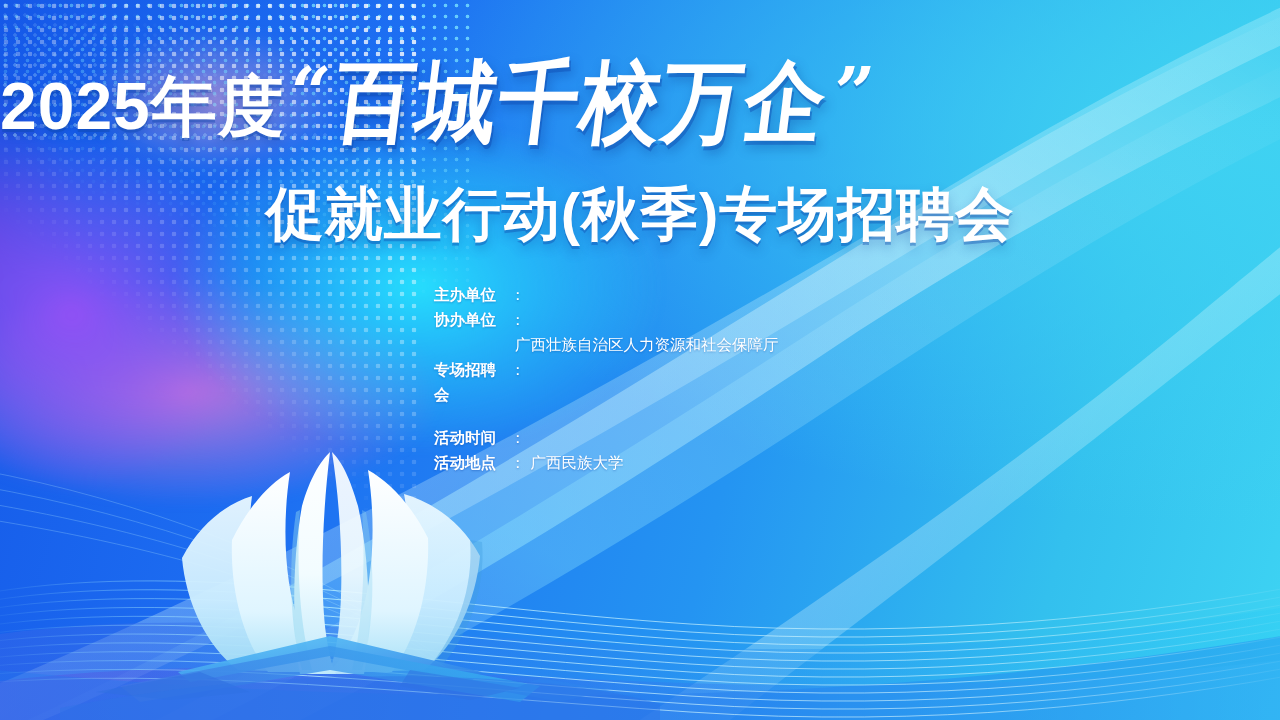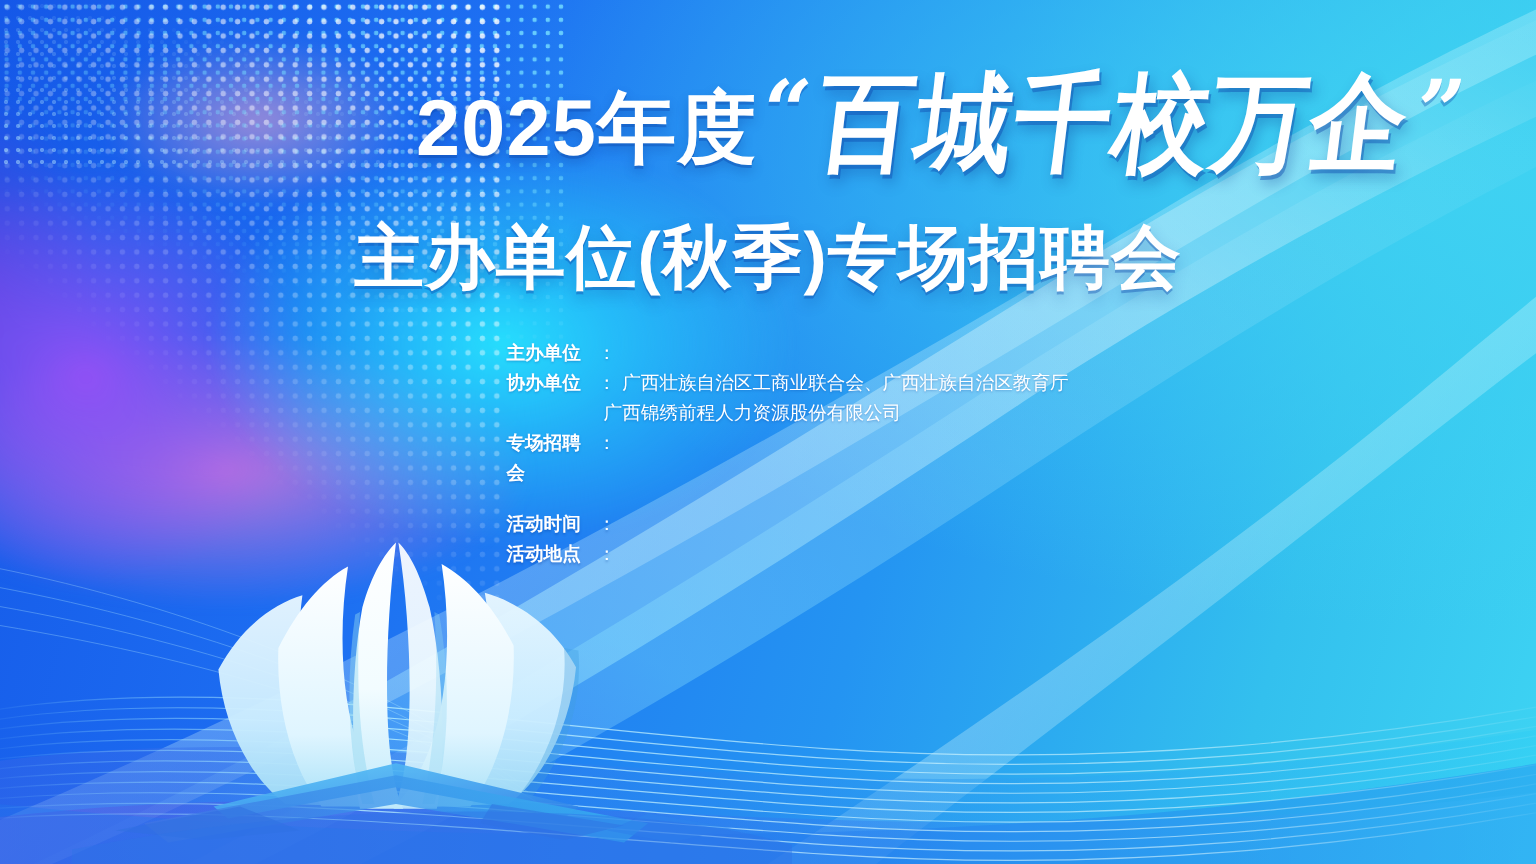--- a/index.html
+++ b/index.html
@@ -68,21 +68,21 @@
   .ribbons{position:absolute;inset:0;}
 
   
   .mesh{position:absolute;inset:0;}
 
   
   .content{position:absolute;inset:0;}
 
   .title-row{
     position:absolute;top:62px;left:0;width:1220px;
-    display:flex;align-items:flex-end;justify-content:flex-end;gap:4px;
+    display:flex;align-items:flex-end;justify-content:flex-start;gap:4px;
     white-space:nowrap;
   }
   .title-year{
     font-size:66px;font-weight:bold;color:#ffffff;letter-spacing:1px;
     line-height:1;
     text-shadow:0 3px 0 rgba(12,70,170,.38), 0 5px 10px rgba(10,55,150,.30);
     padding-bottom:3px;
   }
   .title-quote{
     font-size:70px;font-weight:bold;color:#ffffff;line-height:1;
@@ -103,21 +103,21 @@
   }
 
   .subtitle{
     position:absolute;top:176px;left:0;width:1280px;text-align:center;
     font-size:58px;font-weight:bold;color:#ffffff;letter-spacing:1px;
     white-space:nowrap;
     text-shadow:0 3px 0 rgba(12,70,170,.38), 0 6px 12px rgba(10,55,150,.30);
   }
 
   .info{
-    position:absolute;left:422px;top:282px;width:520px;
+    position:absolute;left:434px;top:282px;width:520px;
     color:#ffffff;font-size:15.5px;line-height:1.62;
     text-shadow:0 1px 2px rgba(10,55,150,.35);
     font-family:Liberation Serif, serif;
   }
   .info .row{display:flex;align-items:baseline;}
   .info .label{width:76px;flex:0 0 76px;font-weight:bold;}
   .info .colon{flex:0 0 auto;padding-right:5px;}
   .info .value{flex:1 1 auto;}
   .info .cont{padding-left:81px;}
   .info .gap{height:17px;}
@@ -267,48 +267,48 @@
 
   <div class="content">
 
     <div class="title-row">
       <span class="title-year">2025年度</span>
       <span class="title-quote">“</span>
       <span class="title-brush">百城千校万企</span>
       <span class="title-quote">”</span>
     </div>
 
-    <div class="subtitle">主办单位(秋季)专场招聘会</div>
+    <div class="subtitle">促就业行动(秋季)专场招聘会</div>
 
     <div class="info">
 
       <div class="row">
         <span class="label">主办单位</span>
         <span class="colon">：</span>
       </div>
 
       <div class="row">
         <span class="label">协办单位</span>
         <span class="colon">：</span>
-        <span class="value">广西壮族自治区工商业联合会、广西壮族自治区教育厅</span>
-      </div>
-      <div class="cont">广西锦绣前程人力资源股份有限公司</div>
+      </div>
+      <div class="cont">广西壮族自治区人力资源和社会保障厅</div>
 
       <div class="row">
         <span class="label">专场招聘会</span>
         <span class="colon">：</span>
       </div>
 
       <div class="gap"></div>
 
       <div class="row">
         <span class="label">活动时间</span>
         <span class="colon">：</span>
       </div>
 
       <div class="row">
         <span class="label">活动地点</span>
         <span class="colon">：</span>
+        <span class="value">广西民族大学</span>
       </div>
 
     </div>
   </div>
 </div>
 
 </body></html>

